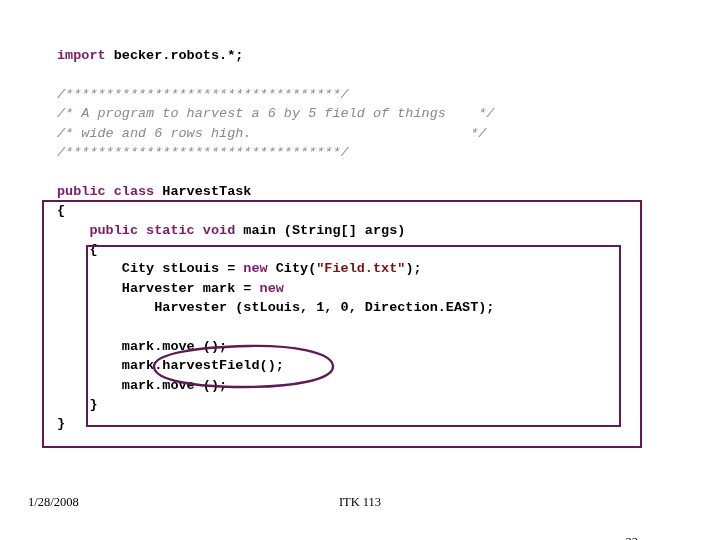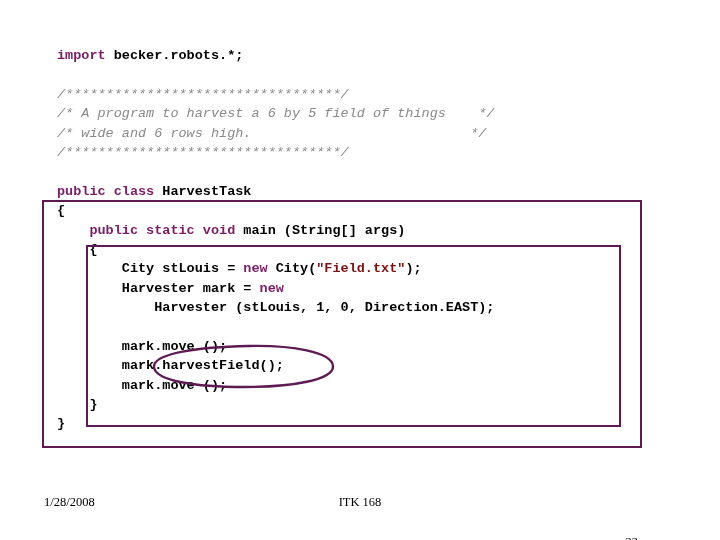--- a/index.html
+++ b/index.html
@@ -79,35 +79,35 @@
 
   
   .footer {
     position: absolute;
     top: 495px;
     font-family: "Liberation Serif", serif;
     font-size: 12.5px;
     color: #000000;
     white-space: nowrap;
   }
-  #footer-date   { left: 44px; }
+  #footer-date   { left: 28px; }
   #footer-center { left: 0; width: 720px; text-align: center; }
   #footer-page   { left: 12px; width: 654px; text-align: right; padding-right: 28px; box-sizing: border-box; margin-top: 40px; }
 </style>
 </head>
 <body>
 
 <div id="slide">
 
   <div class="code" id="code-block"><span class="ln"><span class="kw">import</span><span class="plain"> becker.robots.*;</span></span><span class="ln">&nbsp;</span><span class="ln"><span class="cmt">/**********************************/</span></span><span class="ln"><span class="cmt">/* A program to harvest a 6 by 5 field of things    */</span></span><span class="ln"><span class="cmt">/* wide and 6 rows high.                           */</span></span><span class="ln"><span class="cmt">/**********************************/</span></span><span class="ln">&nbsp;</span><span class="ln"><span class="kw">public class</span><span class="plain"> HarvestTask</span></span><span class="ln"><span class="plain">{</span></span><span class="ln"><span class="plain">    </span><span class="kw">public static void</span><span class="plain"> main (String[] args)</span></span><span class="ln"><span class="plain">    {</span></span><span class="ln"><span class="plain">        City stLouis = </span><span class="kw">new</span><span class="plain"> City(</span><span class="str">"Field.txt"</span><span class="plain">);</span></span><span class="ln"><span class="plain">        Harvester mark = </span><span class="kw">new</span></span><span class="ln"><span class="plain">            Harvester (stLouis, 1, 0, Direction.EAST);</span></span><span class="ln">&nbsp;</span><span class="ln"><span class="plain">        mark.move ();</span></span><span class="ln"><span class="plain">        mark.harvestField();</span></span><span class="ln"><span class="plain">        mark.move ();</span></span><span class="ln"><span class="plain">    }</span></span><span class="ln"><span class="plain">}</span></span></div>
 
   <div class="annot-rect" id="rect-outer"></div>
   <div class="annot-rect" id="rect-inner"></div>
 
   <svg id="ellipse-annot" viewBox="0 0 184 45">
     <path d="M 96 2 C 140 1 180 8 181 22 C 182 36 140 43 92 43 C 44 43 3 37 2 23 C 1 9 48 3 96 2 Z" fill="none" stroke="#5e1a52" stroke-width="2.4" stroke-linecap="round" stroke-linejoin="round"></path>
   </svg>
 
   <div class="footer" id="footer-date">1/28/2008</div>
-  <div class="footer" id="footer-center">ITK 168</div>
+  <div class="footer" id="footer-center">ITK 113</div>
   <div class="footer" id="footer-page">22</div>
 
 </div>
 
 </body></html>

